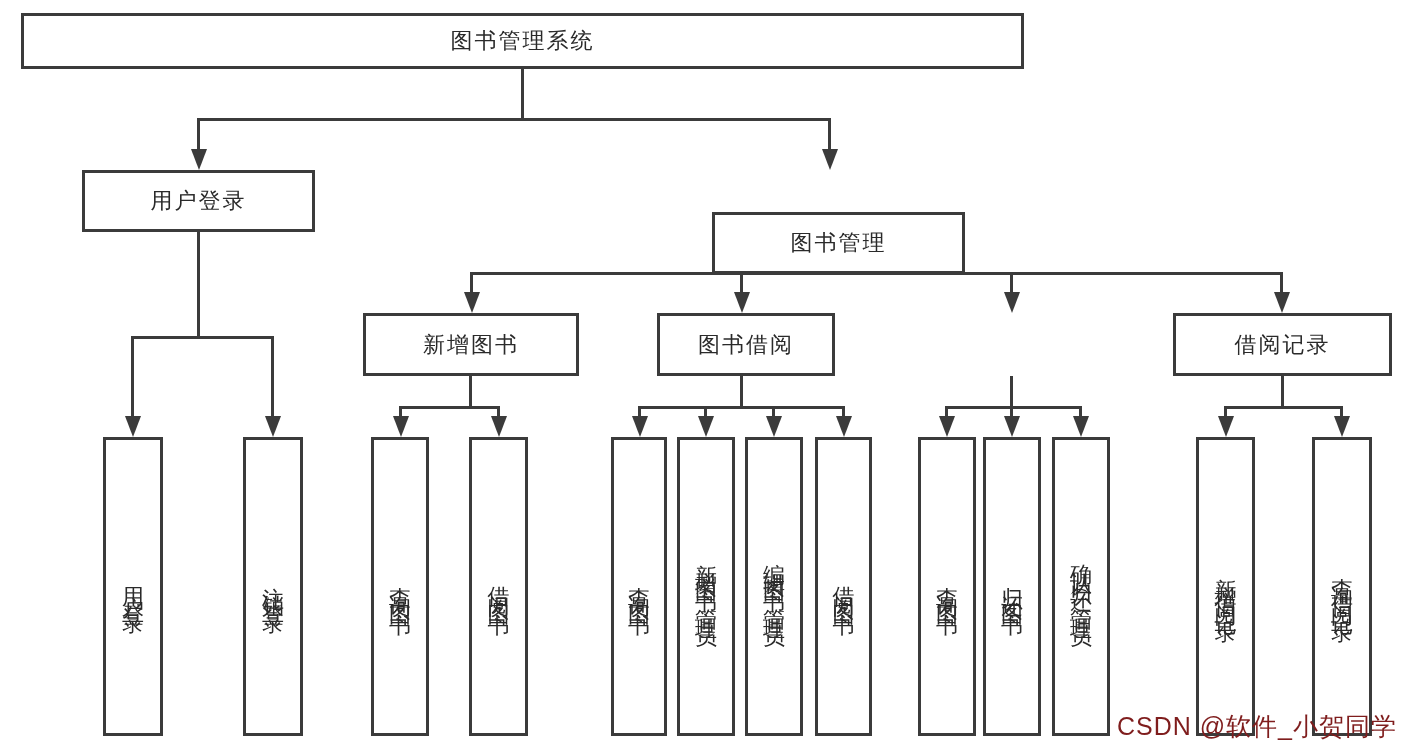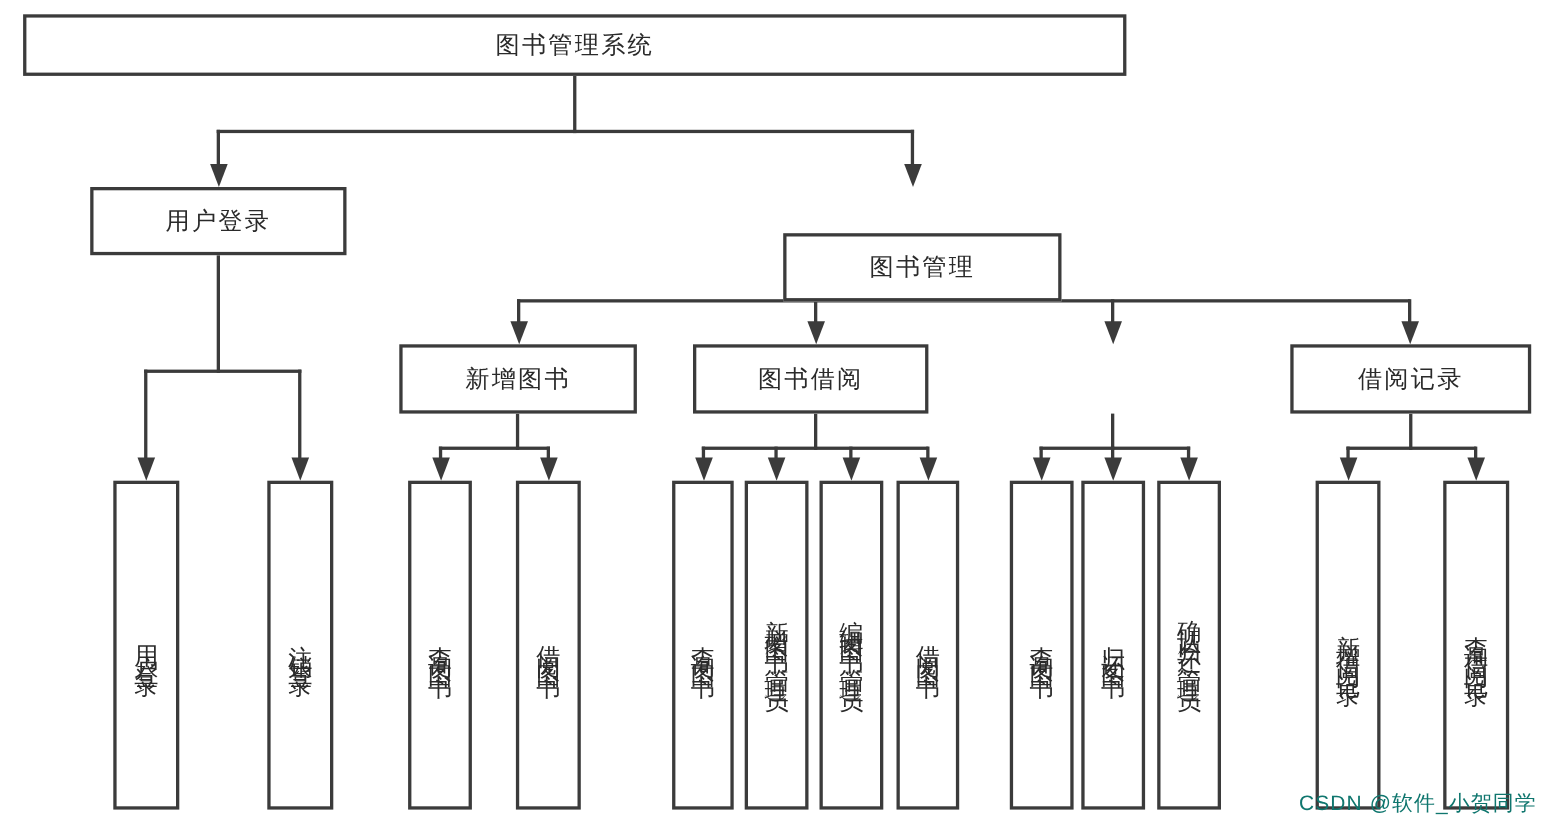--- a/index.html
+++ b/index.html
@@ -56,23 +56,23 @@
     width: 0; height: 0;
     border-left: 8px solid transparent;
     border-right: 8px solid transparent;
     border-top: 21px solid #3b3b3b;
     z-index: 1;
   }
   .watermark {
     position: absolute;
     right: 8px;
     bottom: 4px;
-    font-size: 19px;
+    font-size: 25px;
     letter-spacing: 1px;
-    color: #0f766e;
+    color: #7f1d1d;
     z-index: 5;
   }
 </style>
 </head>
 <body>
 
 <div id="canvas">
 
   <div class="hbox" style="left:21px; top:13px; width:1003px; height:56px;">
     <span>图书管理系统</span>
@@ -106,21 +106,21 @@
   <div class="vl" style="left:740px; top:272px; height:22px;"></div>
   <div class="ar" style="left:734px; top:292px;"></div>
   <div class="vl" style="left:1010px; top:272px; height:22px;"></div>
   <div class="ar" style="left:1004px; top:292px;"></div>
   <div class="vl" style="left:1280px; top:272px; height:22px;"></div>
   <div class="ar" style="left:1274px; top:292px;"></div>
 
   <div class="hbox" style="left:363px; top:313px; width:216px; height:63px;">
     <span>新增图书</span>
   </div>
-  <div class="hbox" style="left:630px; top:313px; width:214px; height:63px;">
+  <div class="hbox" style="left:657px; top:313px; width:178px; height:63px;">
     <span>图书借阅</span>
   </div>
   <div class="hbox" style="left:1173px; top:313px; width:219px; height:63px;">
     <span>借阅记录</span>
   </div>
 
   <div class="vl" style="left:469px; top:376px; height:33px;"></div>
   <div class="hl" style="left:399px; top:406px; width:101px;"></div>
   <div class="vl" style="left:399px; top:406px; height:14px;"></div>
   <div class="ar" style="left:393px; top:416px;"></div>

